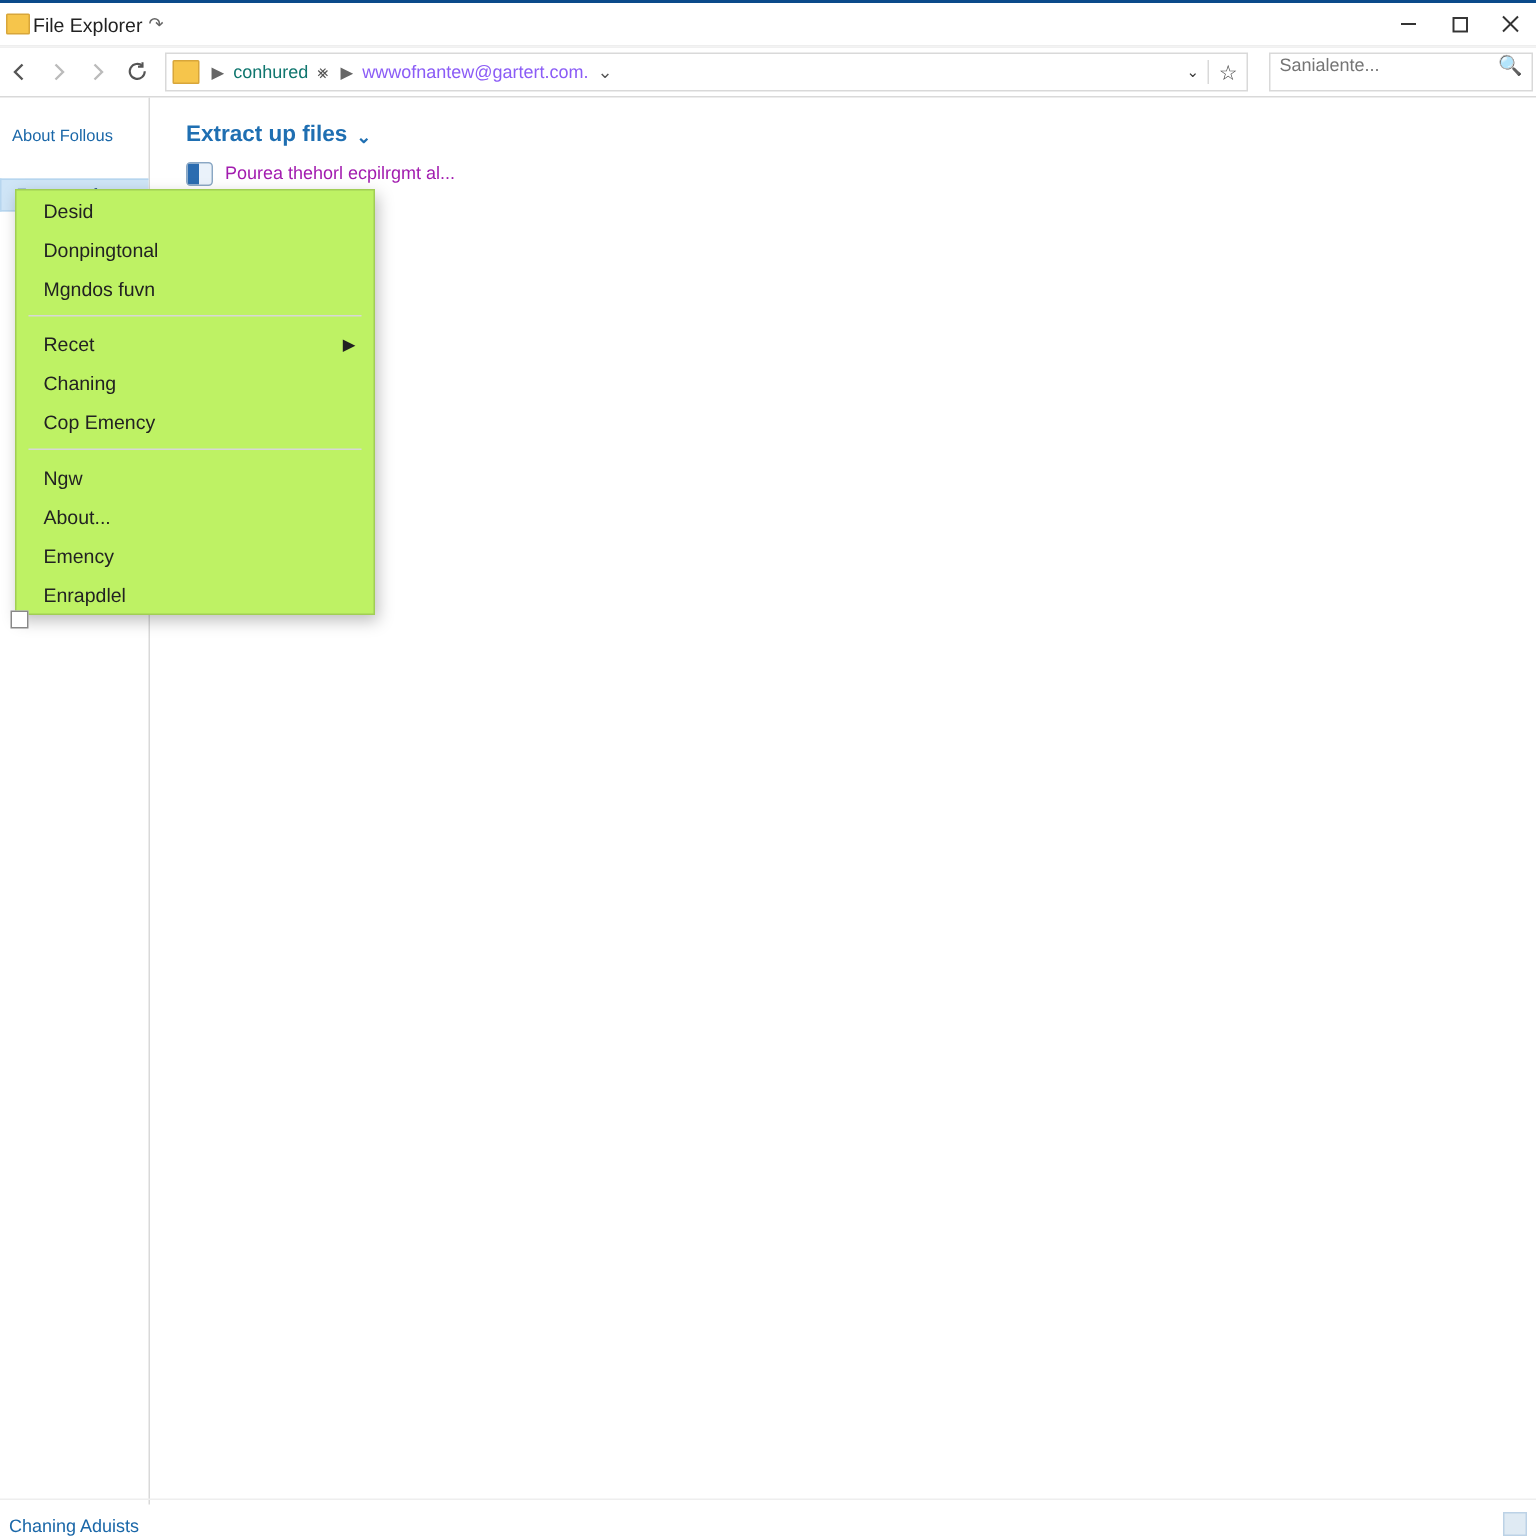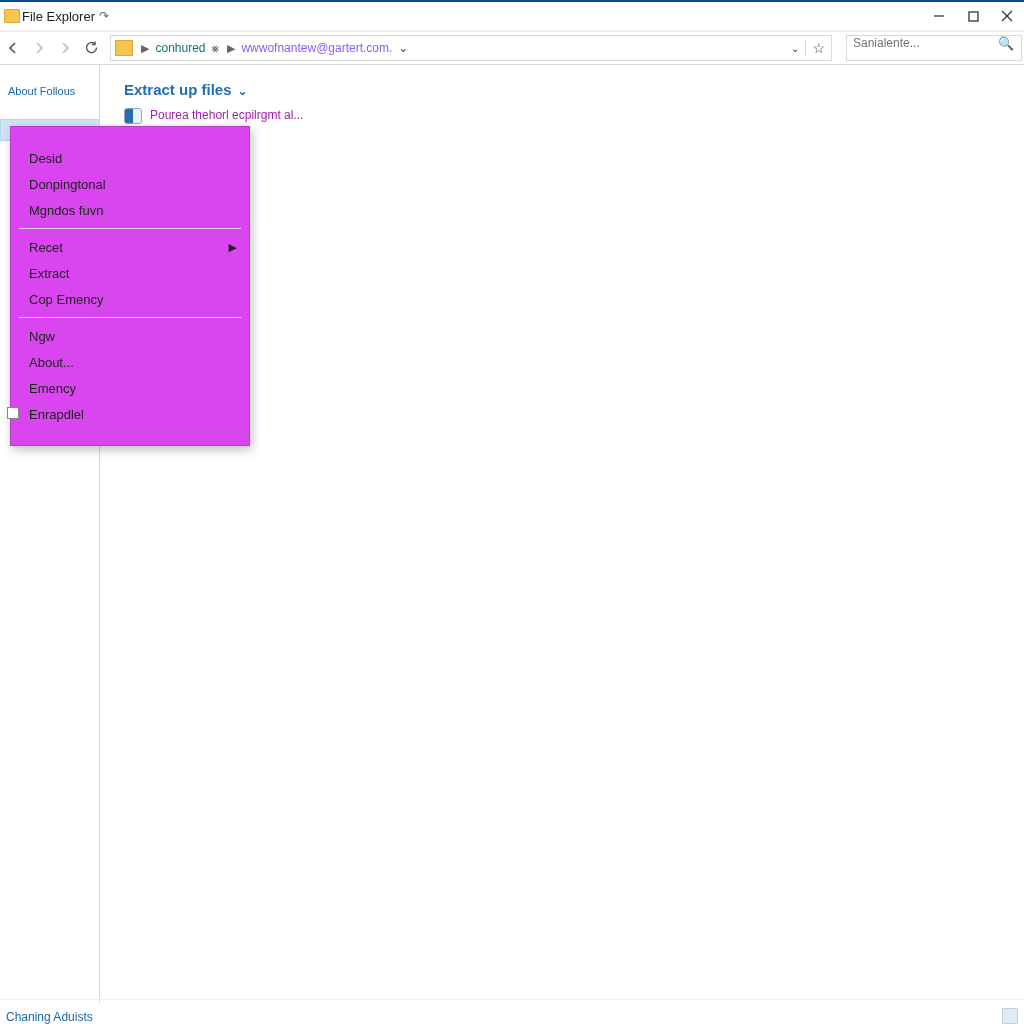--- a/index.html
+++ b/index.html
@@ -47,21 +47,21 @@
   .sidebar{width:99px;border-right:1px solid var(--border);padding-top:16px;position:relative}
   .sidebar-label{color:var(--link);font-size:11px;padding:4px 8px;cursor:default}
   .sidebar-selected{background:var(--light-sel);color:#2a5b8b;font-size:11px;padding:4px 6px 4px 10px;margin-top:18px;border:1px solid #b7d6ef;border-right:0;white-space:nowrap;overflow:hidden}
   .content{flex:1;position:relative;padding-top:16px}
   .heading{color:var(--accent);font-size:15px;font-weight:700;display:flex;align-items:center;gap:6px;padding-left:24px}
   .heading .chev{font-size:12px;color:var(--accent);margin-top:2px}
   .row1{display:flex;gap:8px;padding:10px 0 0 24px;color:#a21caf;font-size:12px}
   .toggle{width:16px;height:14px;border:1px solid #8aa7c4;border-radius:3px;background:linear-gradient(90deg,#2b6cb0 50%,#eaf2fa 50%);}
 
   
-  .ctxmenu{position:absolute;left:10px;top:126px;width:238px;background:#d946ef;border:1px solid rgba(0,0,0,.15);box-shadow:2px 4px 10px rgba(0,0,0,.25);padding:18px 0;z-index:10}
+  .ctxmenu{position:absolute;left:10px;top:126px;width:238px;background:#bef264;border:1px solid rgba(0,0,0,.15);box-shadow:2px 4px 10px rgba(0,0,0,.25);padding:0 0;z-index:10}
   .ctxitem{height:26px;display:flex;align-items:center;justify-content:space-between;padding:0 12px 0 18px;font-size:13px;color:#222}
   .ctxitem .arrow{font-size:11px;color:#222}
   .ctxdiv{height:1px;background:#d7d7d7;margin:5px 8px}
   .checkbox{position:absolute;left:-4px;top:280px;width:10px;height:10px;border:1px solid #888;background:#fff}
 
   
   .status{position:absolute;bottom:0;left:0;right:0;height:24px;border-top:1px solid #eee;display:flex;align-items:flex-end;justify-content:space-between;padding:0 6px;font-size:12px;color:var(--link)}
   .status .sq{width:14px;height:14px;background:#dfeaf3;border:1px solid #bcd2e6}
 </style>
 </head>
@@ -166,21 +166,21 @@
     </div>
   <div class="ctxitem">
       <span>Mgndos fuvn</span>
     </div>
   <div class="ctxdiv"></div>
   <div class="ctxitem">
       <span>Recet</span>
       <span class="arrow">▶</span>
     </div>
   <div class="ctxitem">
-      <span>Extract</span>
+      <span>Chaning</span>
     </div>
   <div class="ctxitem">
       <span>Cop Emency</span>
     </div>
   <div class="ctxdiv"></div>
   <div class="ctxitem">
       <span>Ngw</span>
     </div>
   <div class="ctxitem">
       <span>About...</span>

